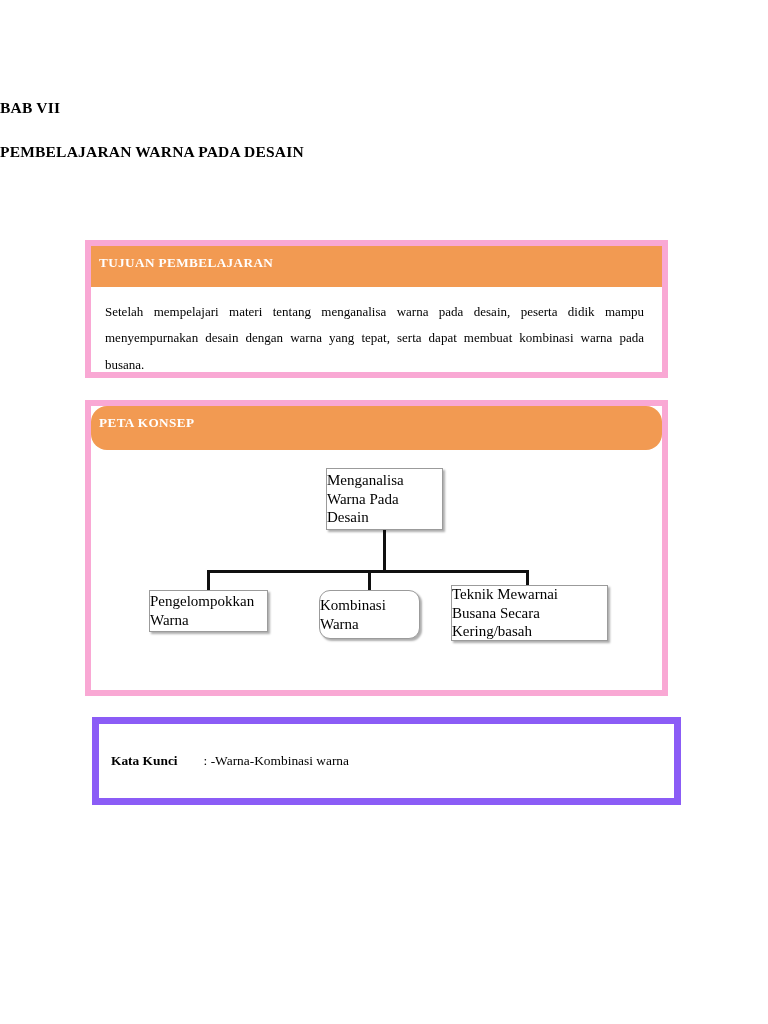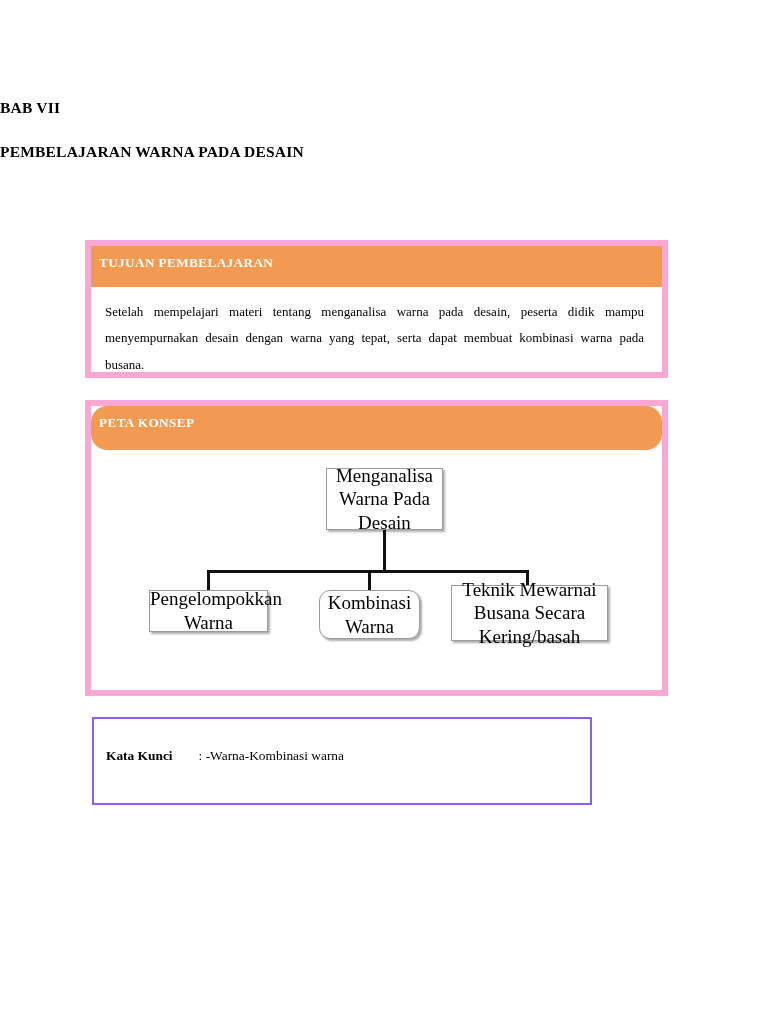--- a/index.html
+++ b/index.html
@@ -95,22 +95,21 @@
 
   .node {
     position: absolute;
     box-sizing: border-box;
     background: #ffffff;
     border: 1px solid #9b9b9b;
     box-shadow: 2px 2px 2px rgba(0,0,0,0.32);
     display: flex;
     align-items: center;
     justify-content: center;
-    text-align: center;
-    font-size: 19px;
+    font-size: 15px;
     line-height: 1.24;
     z-index: 3;
   }
   .node span { display: block; width: 100%; }
 
   #node-root      { left: 235px; top: 18px;  width: 117px; height: 62px; }
   #node-child-1   { left: 58px;  top: 140px; width: 119px; height: 42px; }
   #node-child-2   { left: 228px; top: 140px; width: 101px; height: 49px; border-radius: 11px; }
   #node-child-3   { left: 360px; top: 135px; width: 157px; height: 56px; }
 
@@ -119,23 +118,23 @@
   #stem-root      { left: 292px; top: 80px;  width: 3px;  height: 42px; }
   #bar-horizontal { left: 116px; top: 120px; width: 322px; height: 3px; }
   #drop-1         { left: 116px; top: 120px; width: 3px;  height: 22px; }
   #drop-2         { left: 277px; top: 120px; width: 3px;  height: 22px; }
   #drop-3         { left: 435px; top: 120px; width: 3px;  height: 17px; }
 
   
   #katakunci-section {
     left: 92px;
     top: 717px;
-    width: 500px;
+    width: 589px;
     height: 88px;
-    border: 2px solid #8b5cf6;
+    border: 7px solid #8b5cf6;
   }
   .katakunci-row {
     position: absolute;
     left: 12px;
     top: 29px;
     font-size: 13.4px;
     white-space: nowrap;
   }
   .katakunci-label {
     font-weight: bold;

